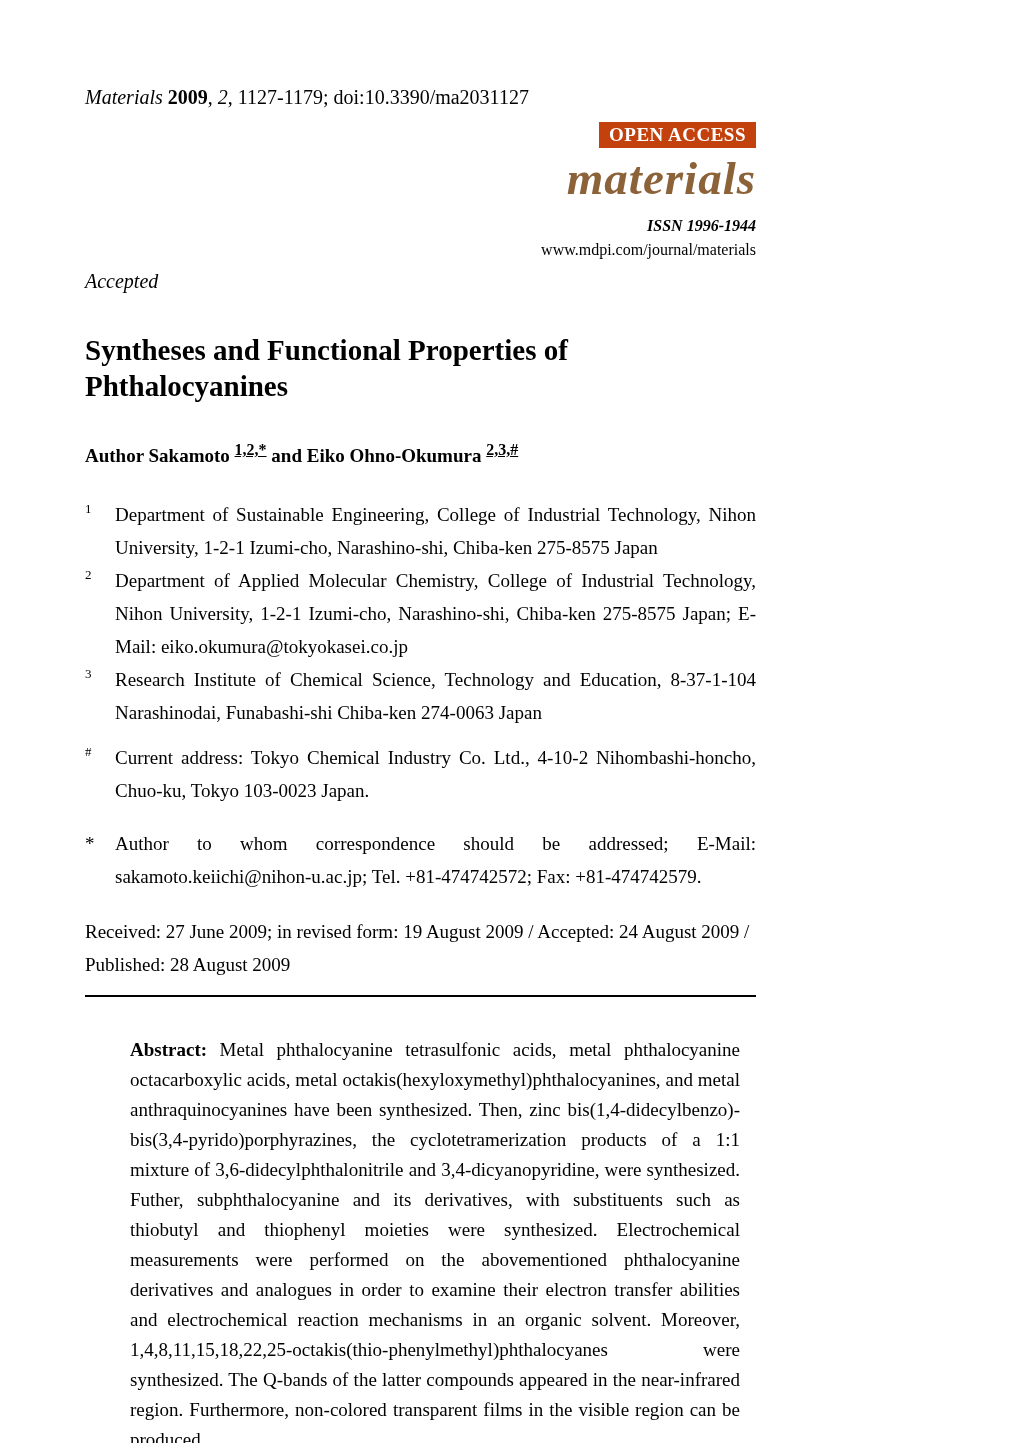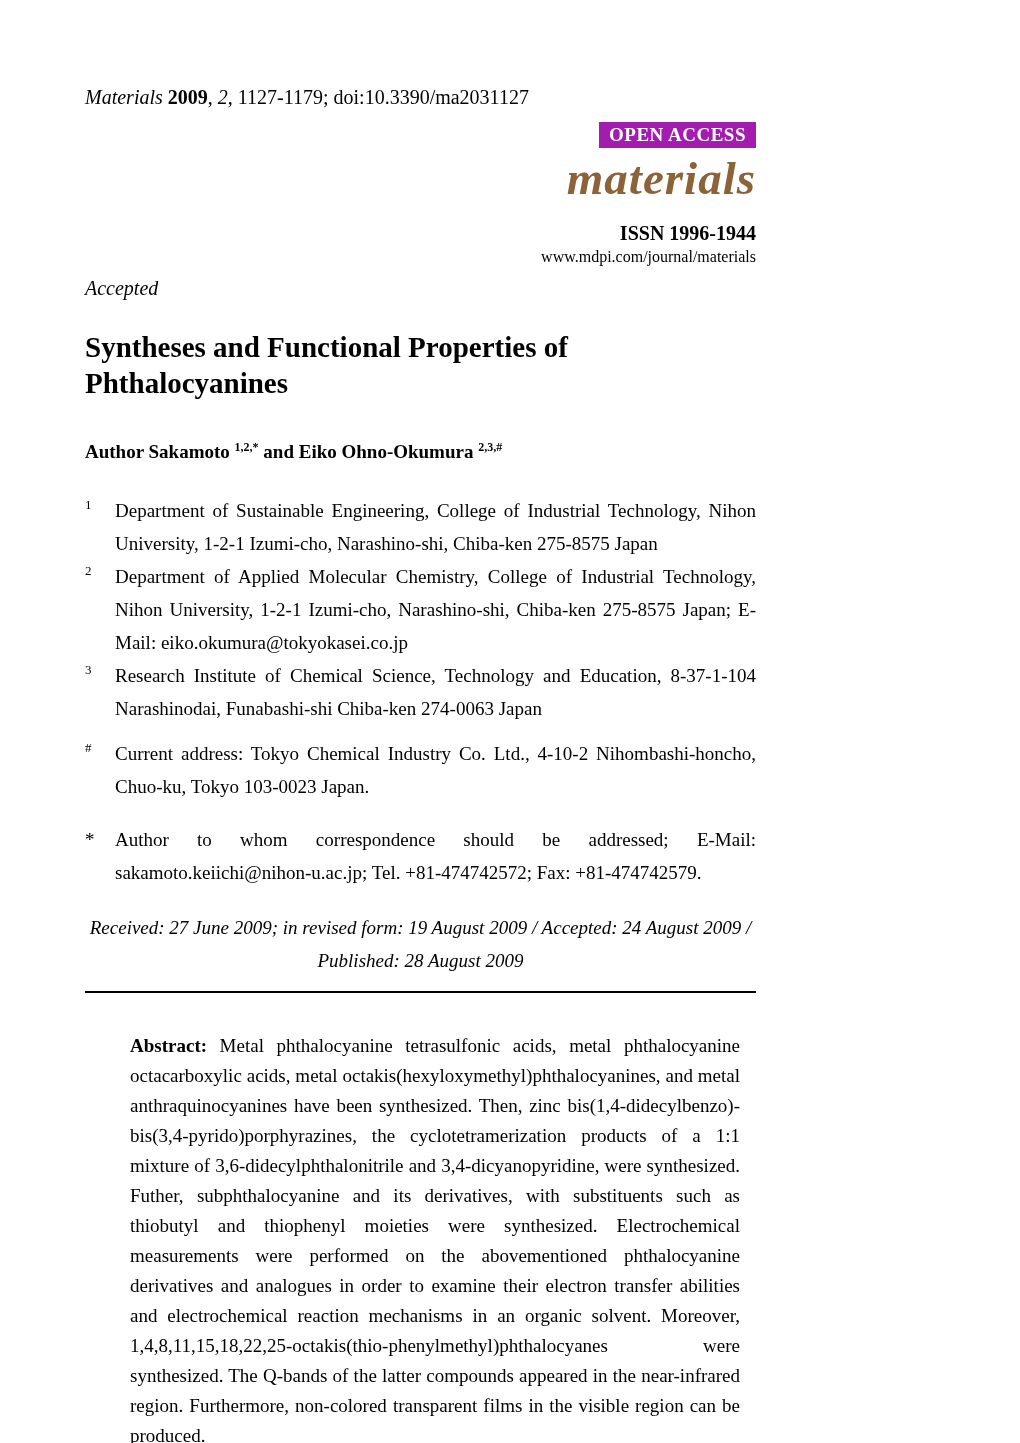--- a/index.html
+++ b/index.html
@@ -25,67 +25,68 @@
   .citation .journal { font-style: italic; }
   .citation .year { font-weight: bold; }
   .citation .volume { font-style: italic; }
   
   .header-right {
     text-align: right;
     margin-top: 14px;
   }
   .open-access-badge {
     display: inline-block;
-    background: #a21caf;
+    background: #c2410c;
     color: #ffffff;
     font-weight: bold;
     font-size: 19px;
     line-height: 26px;
     height: 26px;
     padding: 0 10px;
     letter-spacing: 0.5px;
   }
   .logo {
     font-size: 47px;
     line-height: 52px;
     margin-top: 4px;
     font-weight: bold;
     font-style: italic;
     color: #8C6239;
     letter-spacing: 1px;
   }
   .issn {
-    font-size: 20px;
+    font-size: 16px;
     line-height: 24px;
-    margin-top: 17px;
+    margin-top: 10px;
     font-weight: bold;
+    font-style: italic;
   }
   .journal-url {
     font-size: 16px;
     line-height: 24px;
   }
   .article-type {
     font-size: 20px;
     line-height: 22px;
     font-style: italic;
     margin-top: 8px;
   }
   .paper-title {
-    margin-top: 30px;
+    margin-top: 40px;
     font-size: 29px;
     line-height: 36px;
     font-weight: bold;
   }
   .authors {
     margin-top: 34px;
     font-size: 19px;
     line-height: 24px;
     font-weight: bold;
   }
-  .authors sup { font-size: 12px; }
+  .authors sup { font-size: 16px; text-decoration: underline; }
   
   .hang-row {
     display: flex;
     font-size: 19px;
     line-height: 33px;
   }
   .hang-row .marker {
     flex: 0 0 30px;
     text-align: left;
   }
@@ -98,22 +99,20 @@
     flex: 1;
     text-align: justify;
   }
   .affiliations { margin-top: 30px; }
   .note-hash { margin-top: 12px; }
   .note-star { margin-top: 20px; }
   .dates {
     margin-top: 22px;
     font-size: 19px;
     line-height: 33px;
-    font-style: italic;
-    text-align: center;
   }
   .divider {
     border: none;
     border-top: 2px solid #000000;
     margin-top: 14px;
   }
   .abstract {
     margin: 38px 16px 0 45px;
     font-size: 19px;
     line-height: 30px;

